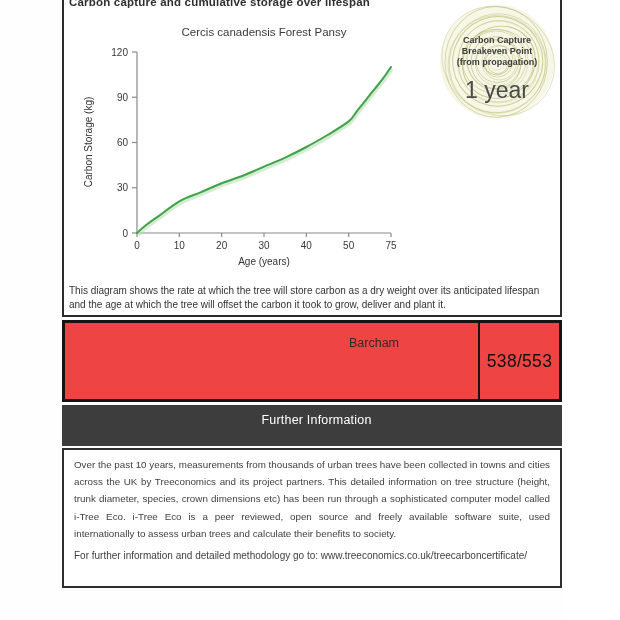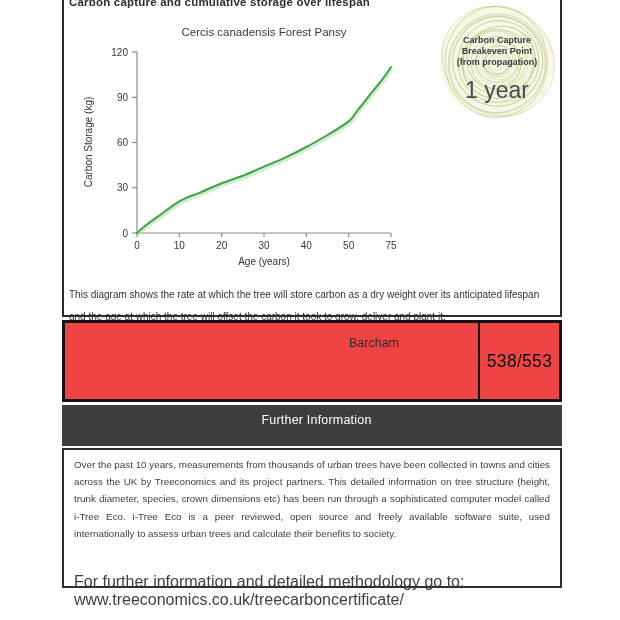--- a/index.html
+++ b/index.html
@@ -14,39 +14,39 @@
   .chart text{font-family:"Liberation Sans", sans-serif;}
   .chart-title{font-size:11.5px;fill:#3a3a3a;text-anchor:middle;}
   .axis-label{font-size:10px;fill:#333333;text-anchor:middle;}
   .tick-label{font-size:10px;fill:#383838;}
   .badge{position:absolute;left:373px;top:10px;width:120px;height:120px;}
   .badge-line{font-size:9px;font-weight:bold;fill:#3c3c3c;text-anchor:middle;
               font-family:"Liberation Sans", sans-serif;}
   .badge-value{font-size:23px;fill:#4a4a4a;text-anchor:middle;
                font-family:"Liberation Sans", sans-serif;}
   .diagram-note{position:absolute;left:5px;top:292px;width:488px;font-size:10px;
-                line-height:22px;color:#333333;}
+                line-height:14px;color:#333333;}
   
   .ranking-row{position:absolute;left:62px;top:320px;width:500px;height:82px;
                box-sizing:border-box;border:3px solid #141414;display:flex;background:#ef4444;}
   .rank-left{position:relative;width:413px;box-sizing:border-box;}
   .rank-label{position:absolute;left:284px;top:11px;font-size:12.5px;line-height:18px;
               color:#2c2c2c;}
   .rank-right{flex:1;border-left:2px solid #141414;display:flex;align-items:center;
               justify-content:center;font-size:17.5px;color:#111;letter-spacing:0.3px;}
   
   .further-bar{position:absolute;left:62px;top:405px;width:500px;height:41px;
                box-sizing:border-box;background:#3d3d3d;color:#ffffff;font-size:12.5px;
                padding:8px 0 0 9px;letter-spacing:0.2px;text-align:center;}
   .info-box{position:absolute;left:62px;top:448px;width:500px;height:140px;
             box-sizing:border-box;border:2px solid #2e2e2e;background:#fff;
             padding:6px 10px 0 10px;}
   .info-body{margin:0;font-size:9.8px;line-height:17.2px;color:#3f3f3f;
              text-align:justify;}
-  .info-link{margin:31px 0 0 0;font-size:16px;color:#3f3f3f;}
+  .info-link{margin:8px 0 0 0;font-size:10px;color:#3f3f3f;}
 </style>
 </head>
 <body>
 
 <div class="page">
 
   <div class="upper-box">
     <div class="main-title">Carbon capture and cumulative storage over lifespan</div>
 
     <svg id="chart" class="chart" viewBox="0 0 350 263">

